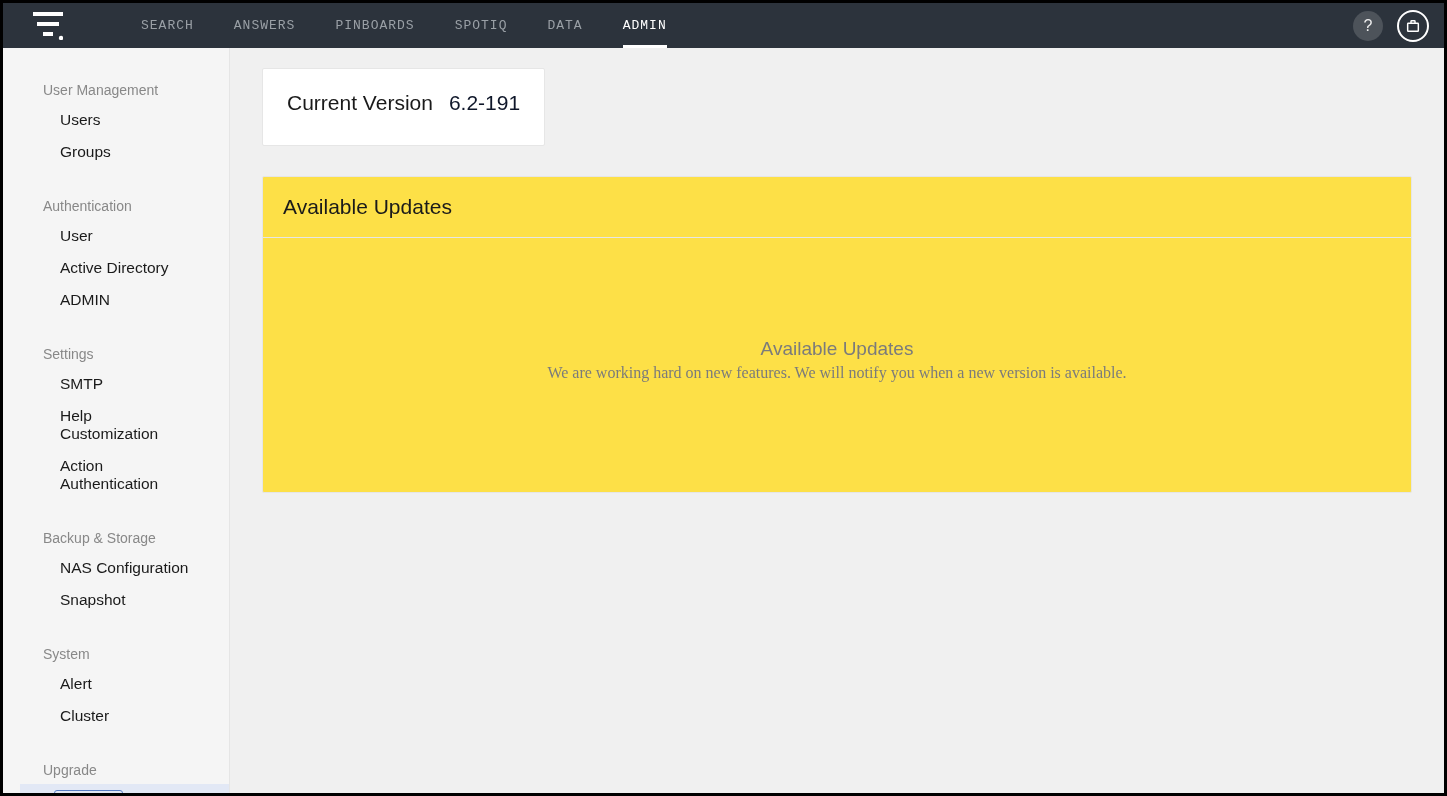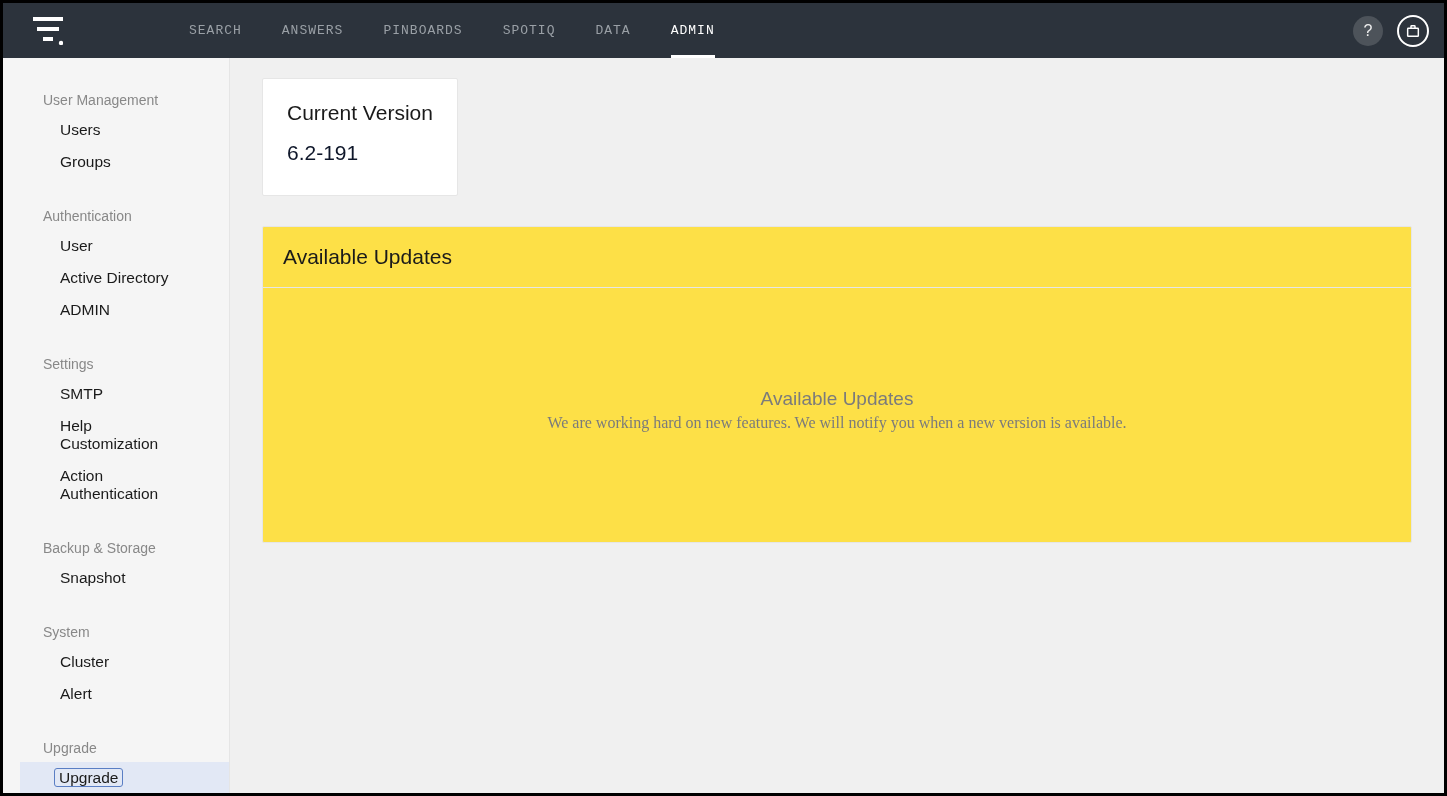--- a/index.html
+++ b/index.html
@@ -18,26 +18,25 @@
       position: absolute;
       top: 3px;
       left: 3px;
       right: 3px;
       bottom: 3px;
       background: #f5f5f5;
       display: flex;
       flex-direction: column;
     }
     .topbar {
-      height: 55px;
+      height: 45px;
       background: #2c333c;
       display: flex;
       align-items: center;
       padding: 0 15px 0 30px;
-      gap: 48px;
     }
     .logo {
       width: 30px;
       height: 28px;
       margin-right: 58px;
       display: flex;
       flex-direction: column;
       justify-content: space-between;
       position: relative;
     }
@@ -169,21 +168,20 @@
       border: 1px solid #e6e6e6;
       border-radius: 2px;
       display: inline-block;
       padding: 22px 24px 30px 24px;
       margin-bottom: 30px;
     }
     .version-row {
       display: flex;
       align-items: baseline;
       gap: 16px;
-      flex-direction: column;
     }
     .version-label {
       font-size: 21px;
       color: #1a1a1a;
       font-weight: 400;
     }
     .version-value {
       font-size: 21px;
       color: #0f172a;
       font-weight: 400;
@@ -265,25 +263,26 @@
         <div class="sidebar-item">User</div>
         <div class="sidebar-item">Active Directory</div>
         <div class="sidebar-item">ADMIN</div>
 
         <div class="sidebar-section-title">Settings</div>
         <div class="sidebar-item">SMTP</div>
         <div class="sidebar-item">Help Customization</div>
         <div class="sidebar-item">Action Authentication</div>
 
         <div class="sidebar-section-title">Backup &amp; Storage</div>
+        <div class="sidebar-item">NAS Configuration</div>
         <div class="sidebar-item">Snapshot</div>
 
         <div class="sidebar-section-title">System</div>
+        <div class="sidebar-item">Alert</div>
         <div class="sidebar-item">Cluster</div>
-        <div class="sidebar-item">Alert</div>
 
         <div class="sidebar-section-title">Upgrade</div>
         <div class="sidebar-item active">
           <span>Upgrade</span>
         </div>
 
       </div>
     </div>
 
     <div class="main">

